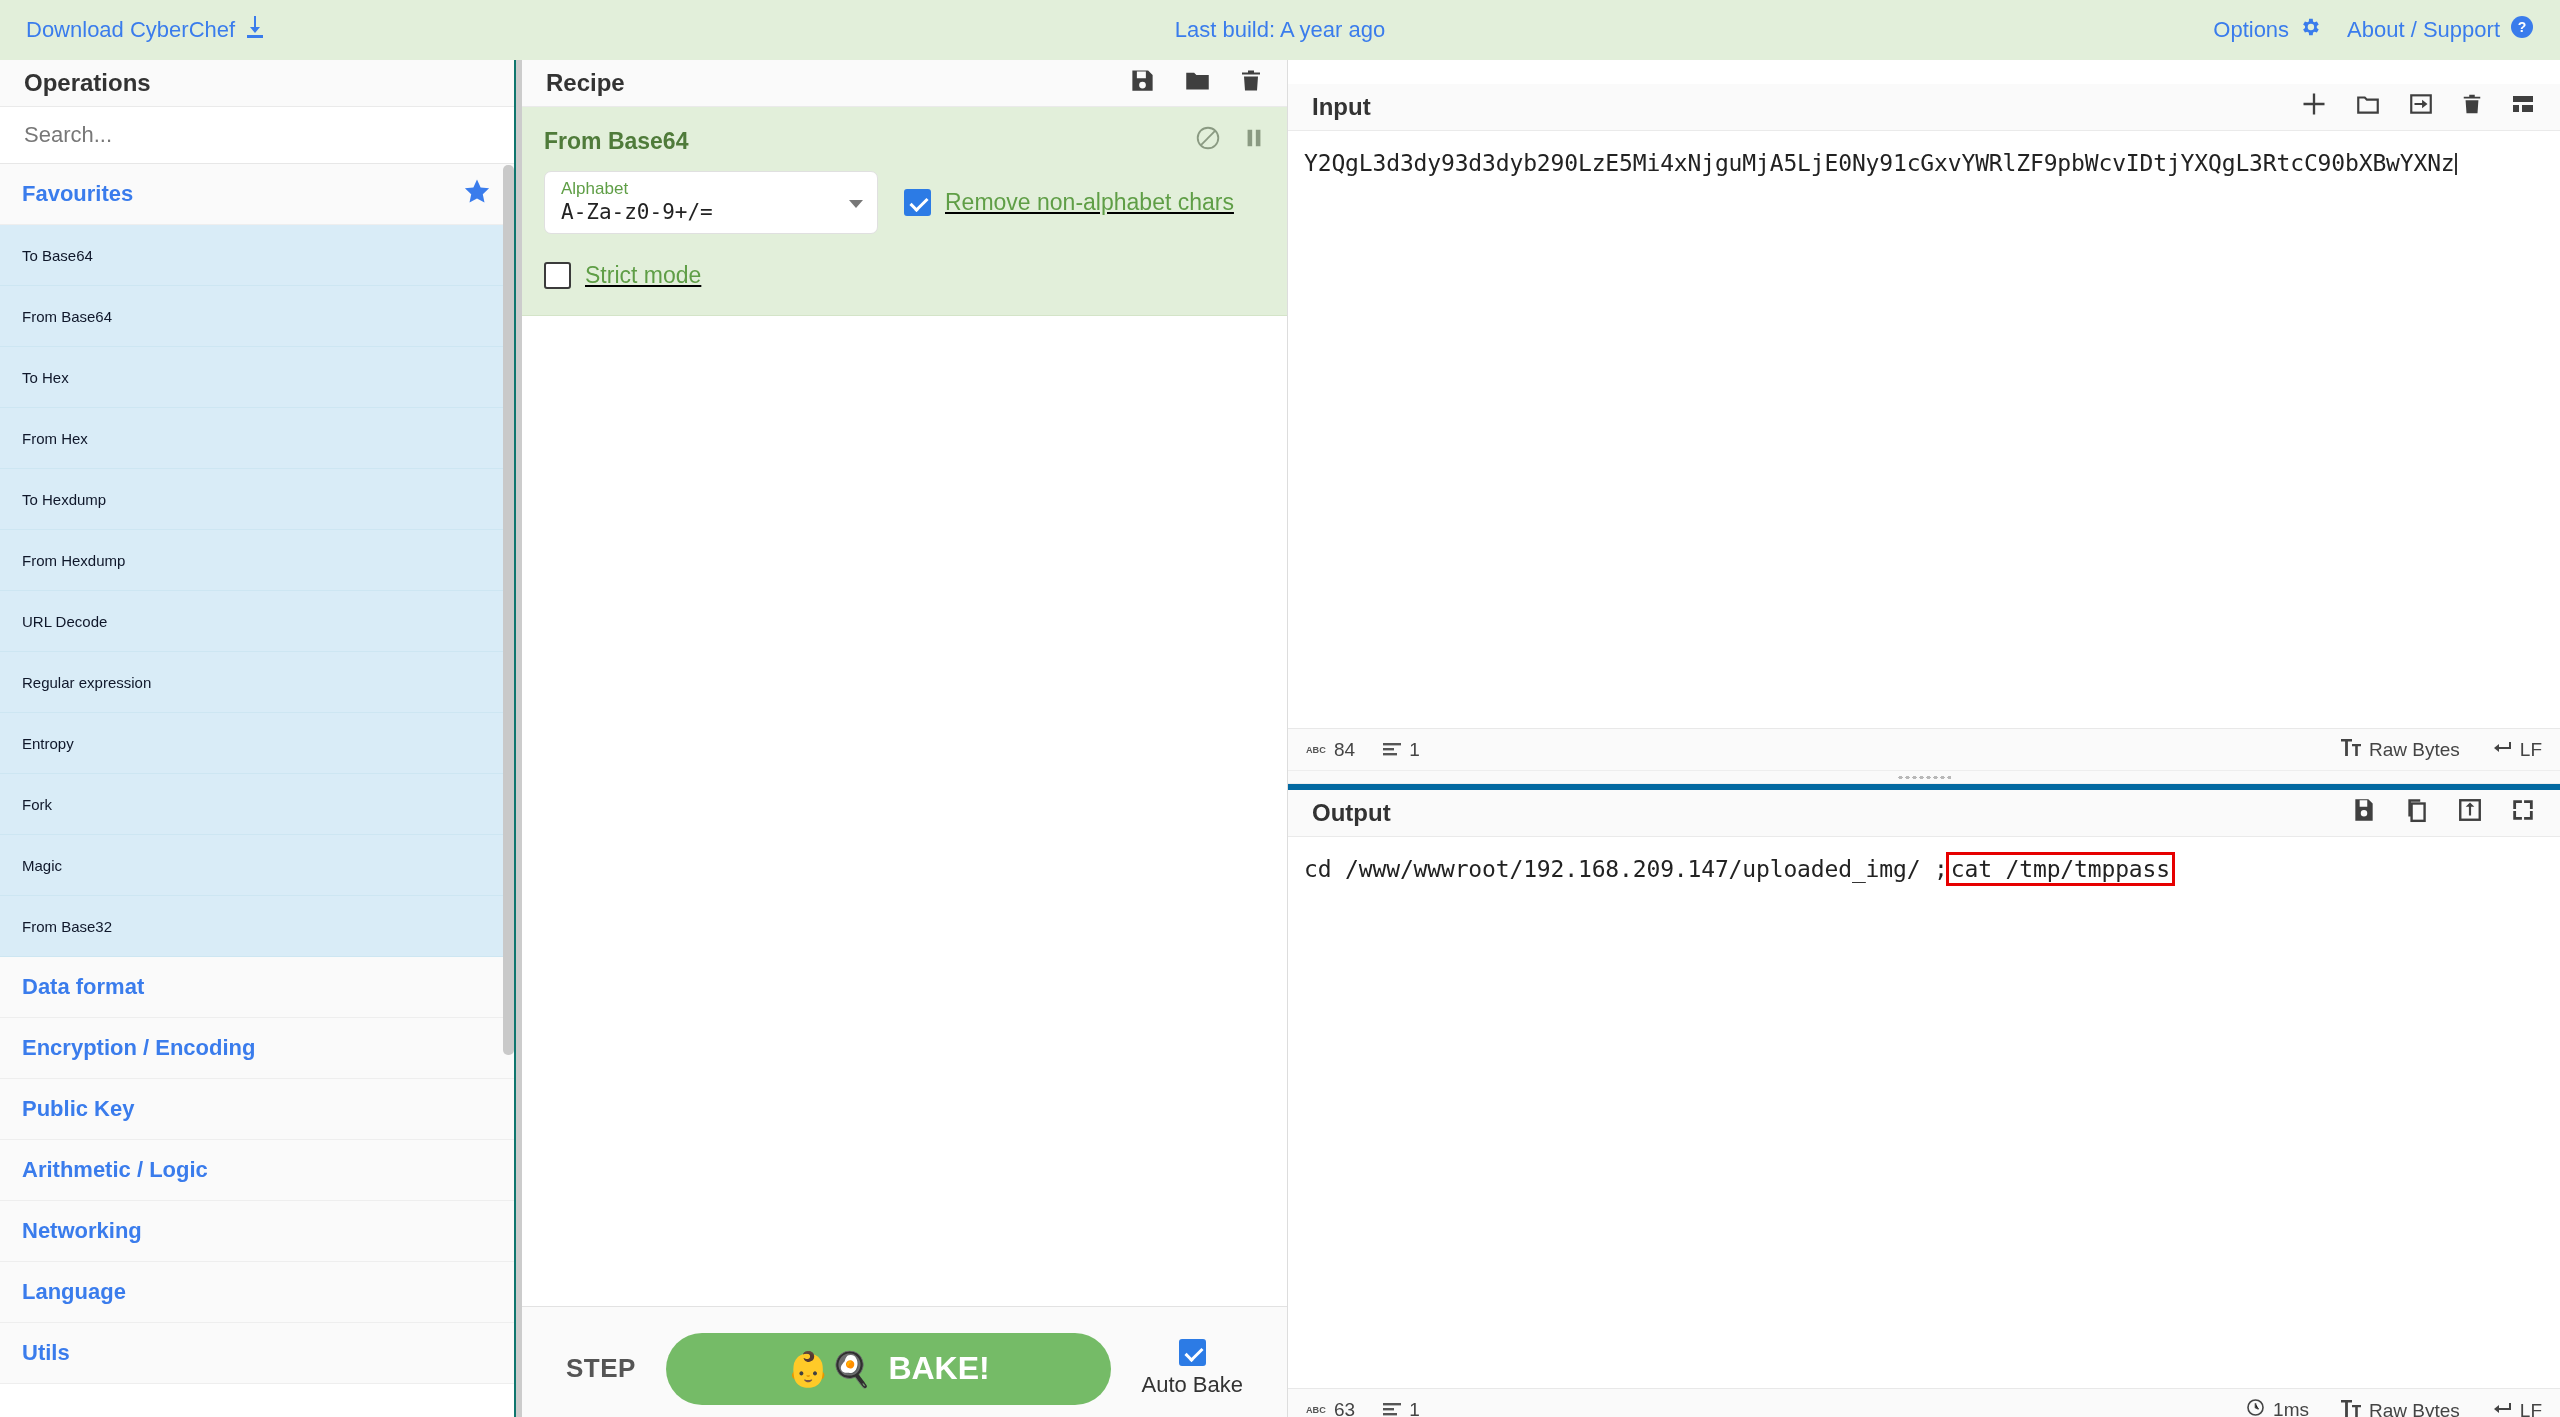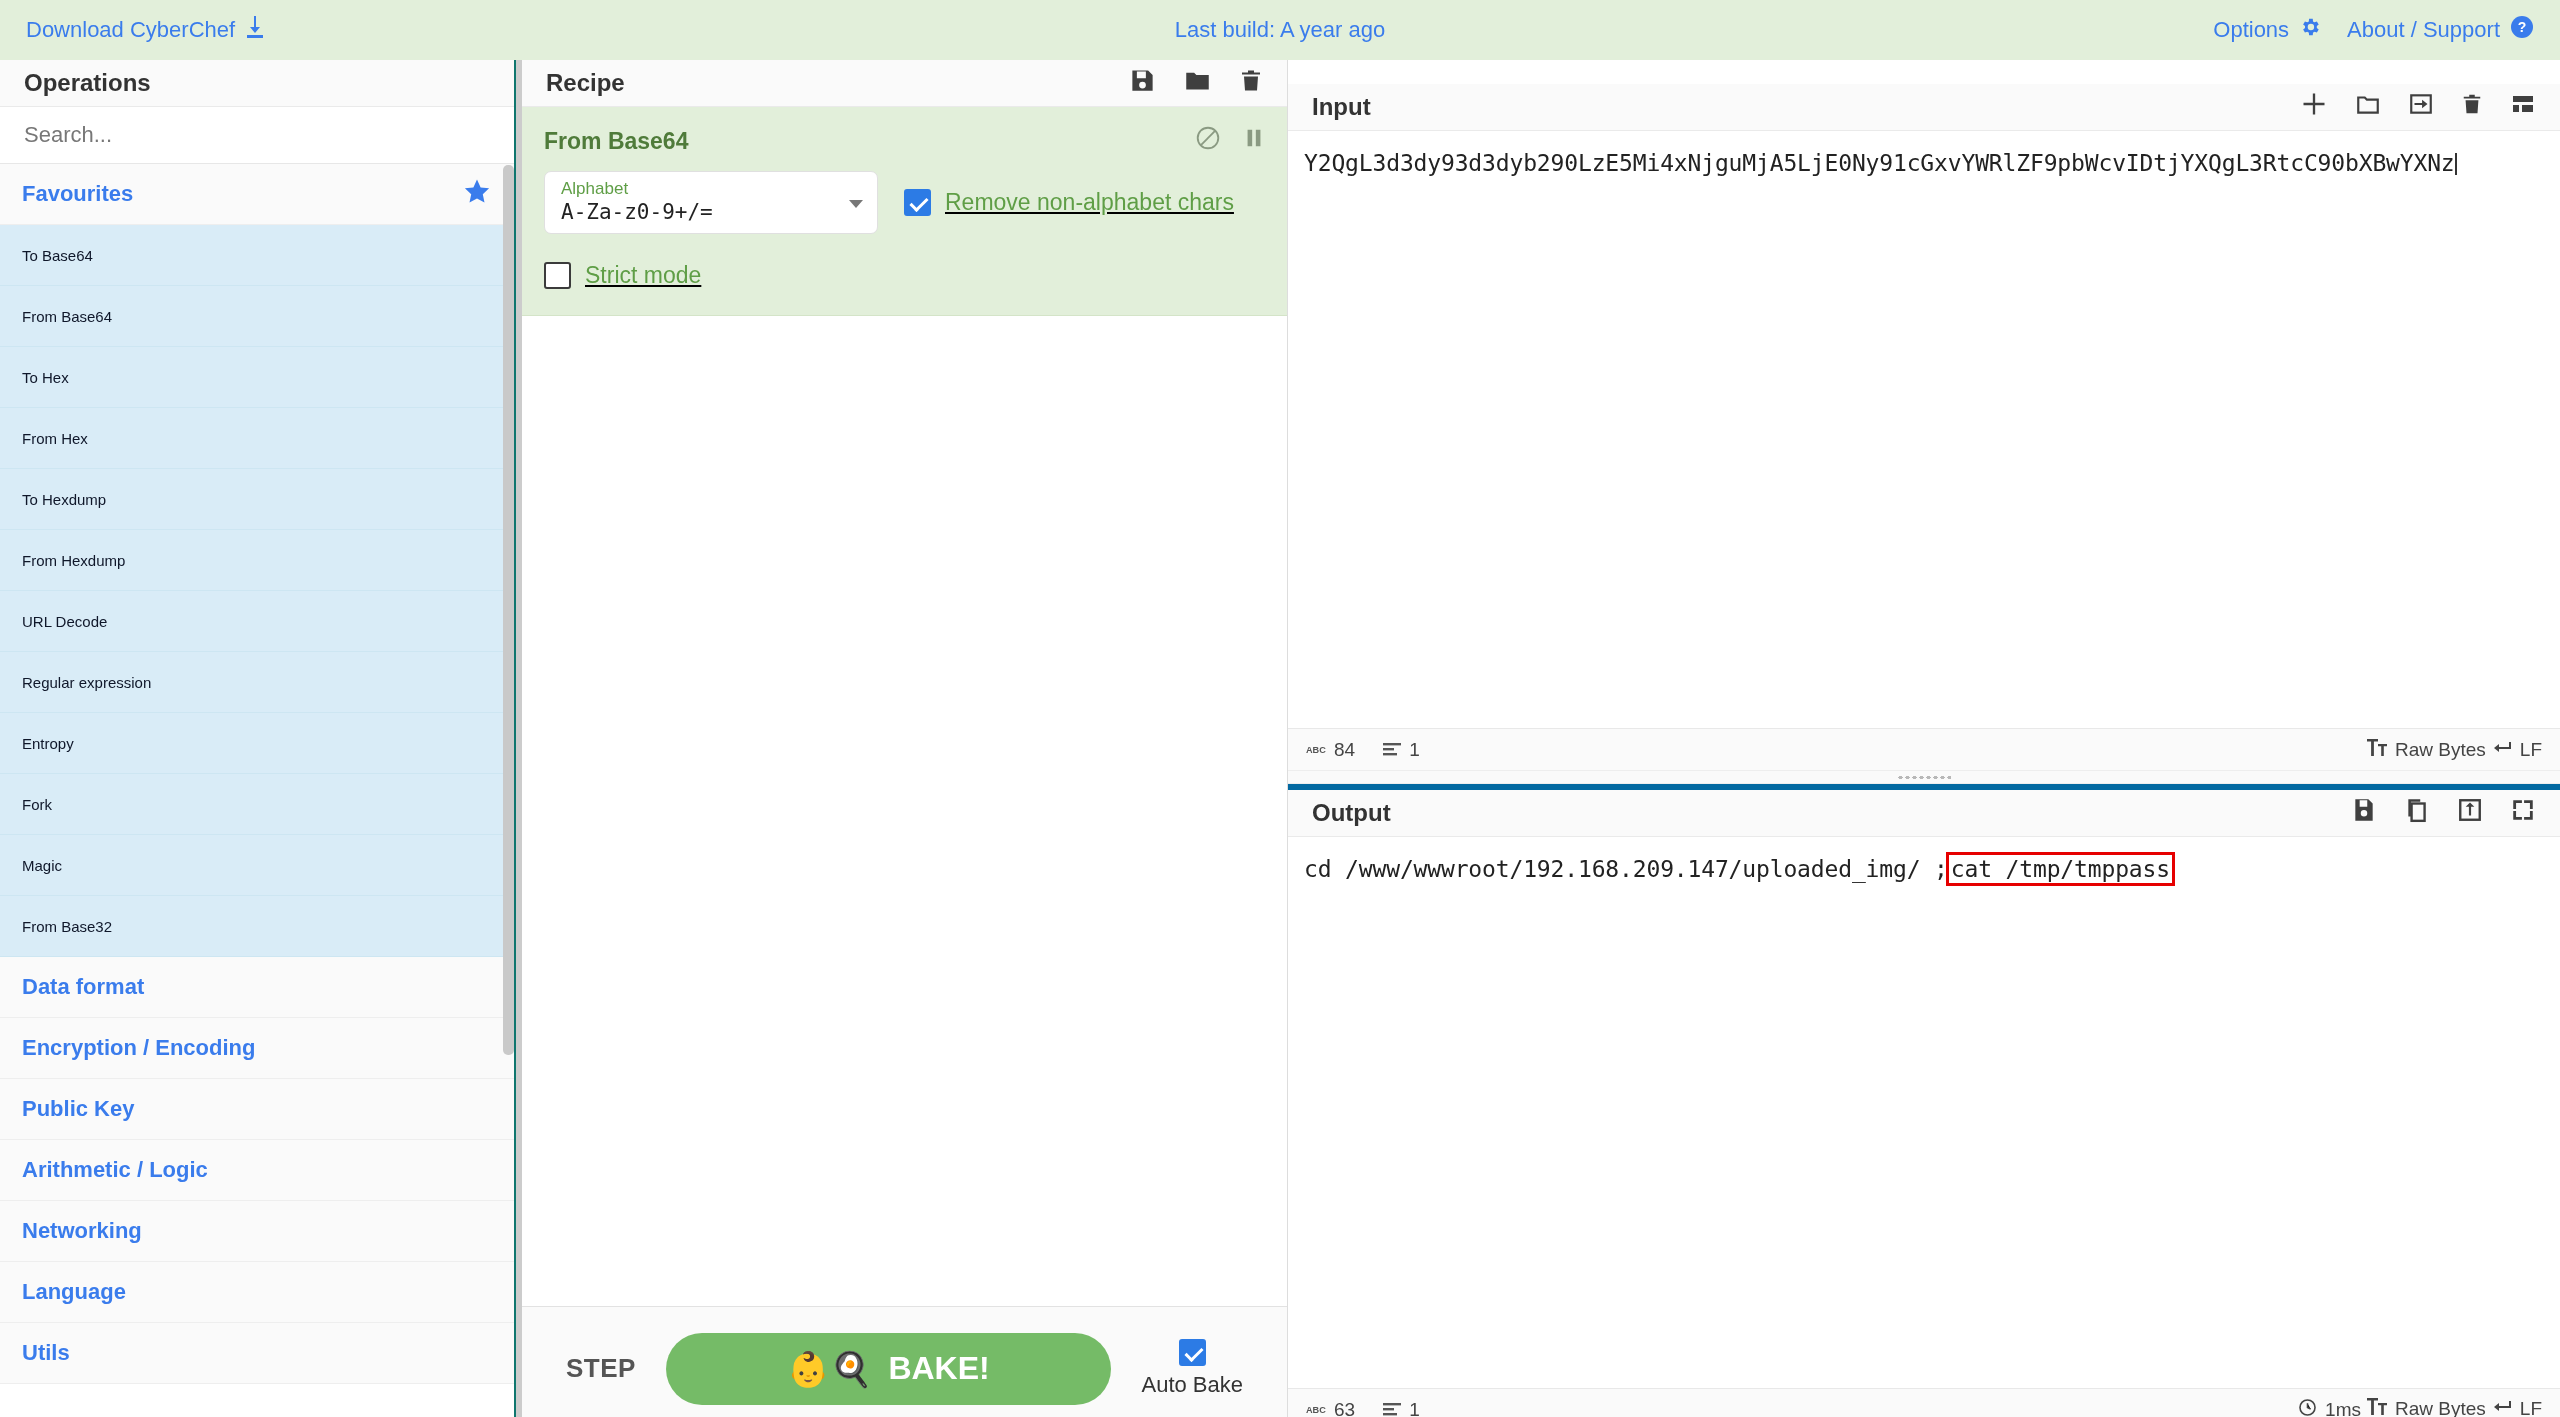--- a/index.html
+++ b/index.html
@@ -198,21 +198,21 @@
   }
   .io-status {
     height: 42px; flex: 0 0 42px;
     background: #fafafa;
     border-top: 1px solid #e8e8e8;
     display: flex; align-items: center;
     padding: 0 18px;
     font-size: 19px; color: #444; gap: 10px;
   }
   .status-group { display: flex; align-items: center; gap: 8px; }
-  .status-right { margin-left: auto; display: flex; align-items: flex-start; gap: 6px; }
+  .status-right { margin-left: auto; display: flex; align-items: flex-end; gap: 32px; }
   .grip {
     height: 14px; background: #fafafa;
     display: flex; align-items: center; justify-content: center;
     border-top: 1px solid #eee; border-bottom: 1px solid #eee;
   }
   .grip-dots {
     width: 54px; height: 5px;
     background-image: radial-gradient(#b8b8b8 45%, transparent 46%);
     background-size: 7px 5px;
   }

